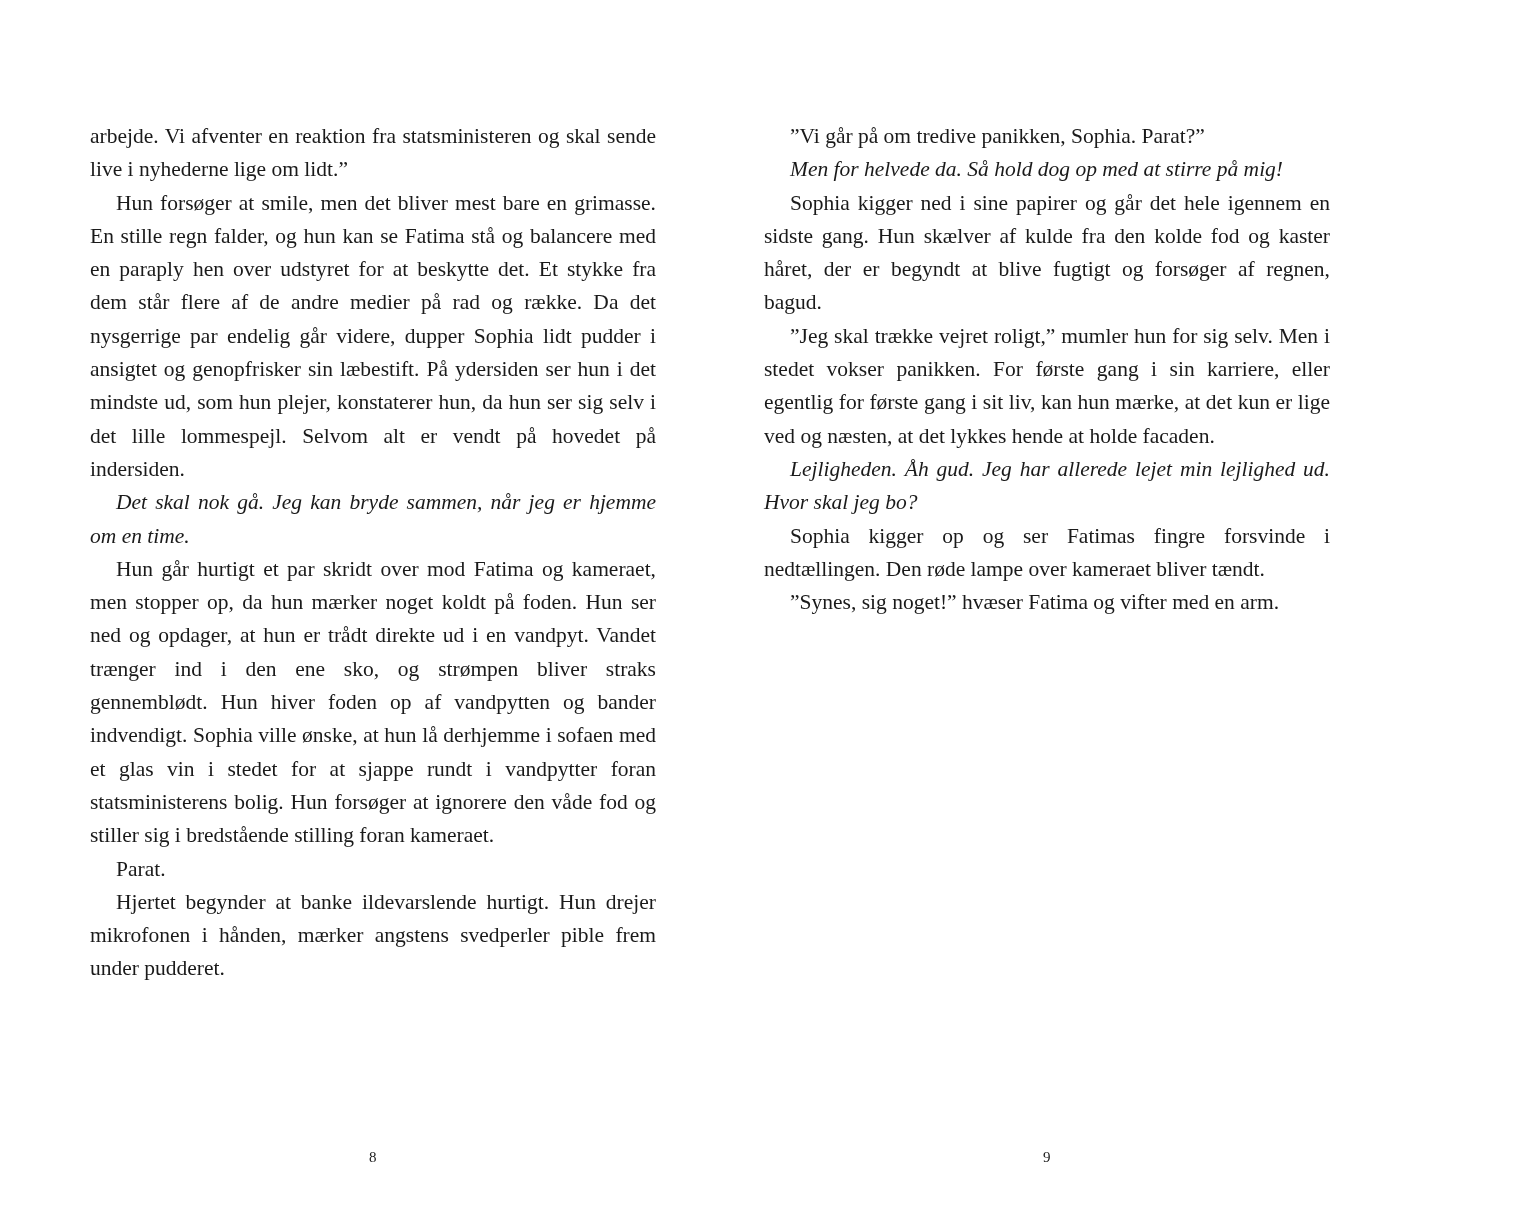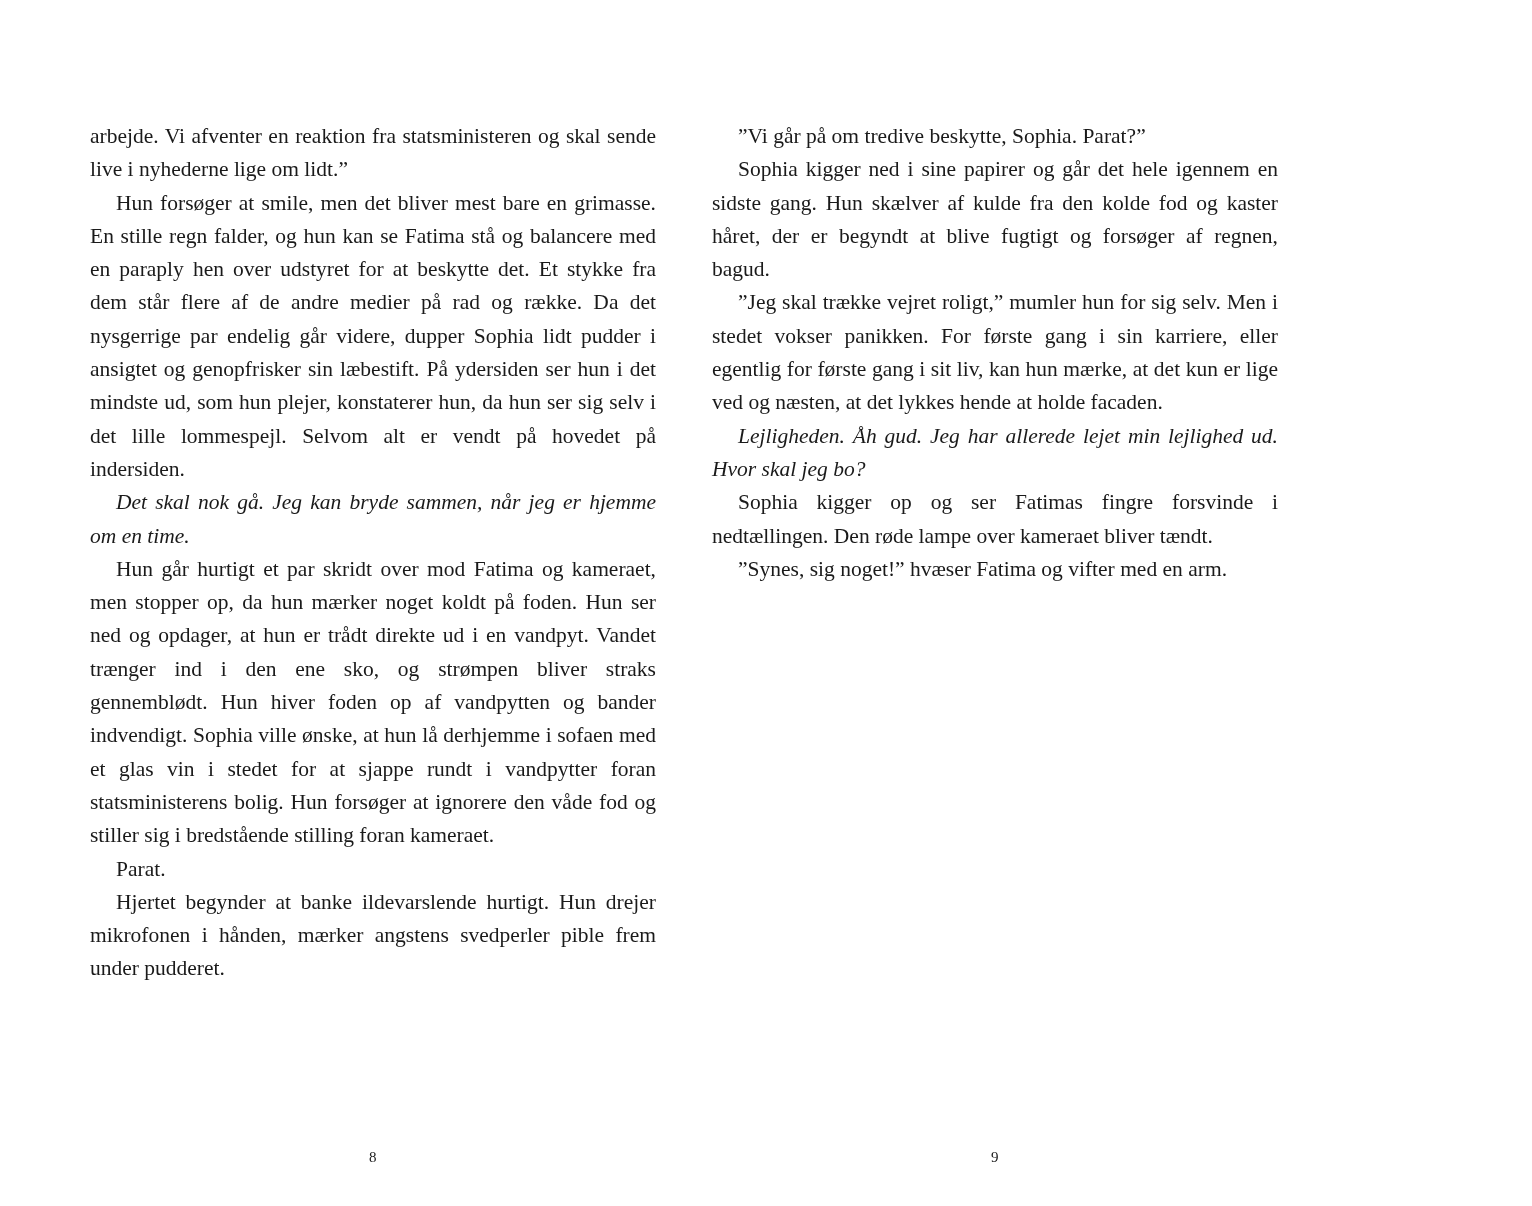--- a/index.html
+++ b/index.html
@@ -22,21 +22,21 @@
     padding: 120px 90px 40px 90px;
   }
   .page {
     position: relative;
     width: 566px;
     box-sizing: border-box;
     display: flex;
     flex-direction: column;
   }
   .page.left {
-    margin-right: 56px;
+    margin-right: 108px;
   }
   .text-column {
     flex: 1 1 auto;
   }
   .text-column p {
     margin: 0;
     font-size: 21.5px;
     line-height: 33.3px;
     text-align: justify;
     text-justify: inter-word;
@@ -70,21 +70,22 @@
       <p class="indent italic">Det skal nok gå. Jeg kan bryde sammen, når jeg er hjemme om en time.</p>
       <p class="indent">Hun går hurtigt et par skridt over mod Fatima og kameraet, men stopper op, da hun mærker noget koldt på foden. Hun ser ned og opdager, at hun er trådt direkte ud i en vandpyt. Vandet trænger ind i den ene sko, og strømpen bliver straks gennemblødt. Hun hiver foden op af vandpytten og bander indvendigt. Sophia ville ønske, at hun lå derhjemme i sofaen med et glas vin i stedet for at sjappe rundt i vandpytter foran statsministerens bolig. Hun forsøger at ignorere den våde fod og stiller sig i bredstående stilling foran kameraet.</p>
       <p class="indent">Parat.</p>
       <p class="indent">Hjertet begynder at banke ildevarslende hurtigt. Hun drejer mikrofonen i hånden, mærker angstens svedperler pible frem under pudderet.</p>
     </div>
     <div class="folio">8</div>
   </div>
 
   <div class="page right">
     <div class="text-column">
-      <p class="indent">”Vi går på om tredive beskytte, Sophia. Parat?”</p>
+      <p class="indent">”Vi går på om tredive panikken, Sophia. Parat?”</p>
+      <p class="indent italic">Men for helvede da. Så hold dog op med at stirre på mig!</p>
       <p class="indent">Sophia kigger ned i sine papirer og går det hele igennem en sidste gang. Hun skælver af kulde fra den kolde fod og kaster håret, der er begyndt at blive fugtigt og forsøger af regnen, bagud.</p>
       <p class="indent">”Jeg skal trække vejret roligt,” mumler hun for sig selv. Men i stedet vokser panikken. For første gang i sin karriere, eller egentlig for første gang i sit liv, kan hun mærke, at det kun er lige ved og næsten, at det lykkes hende at holde facaden.</p>
       <p class="indent italic">Lejligheden. Åh gud. Jeg har allerede lejet min lejlighed ud. Hvor skal jeg bo?</p>
       <p class="indent">Sophia kigger op og ser Fatimas fingre forsvinde i nedtællingen. Den røde lampe over kameraet bliver tændt.</p>
       <p class="indent">”Synes, sig noget!” hvæser Fatima og vifter med en arm.</p>
     </div>
     <div class="folio">9</div>
   </div>
 
 </div>

